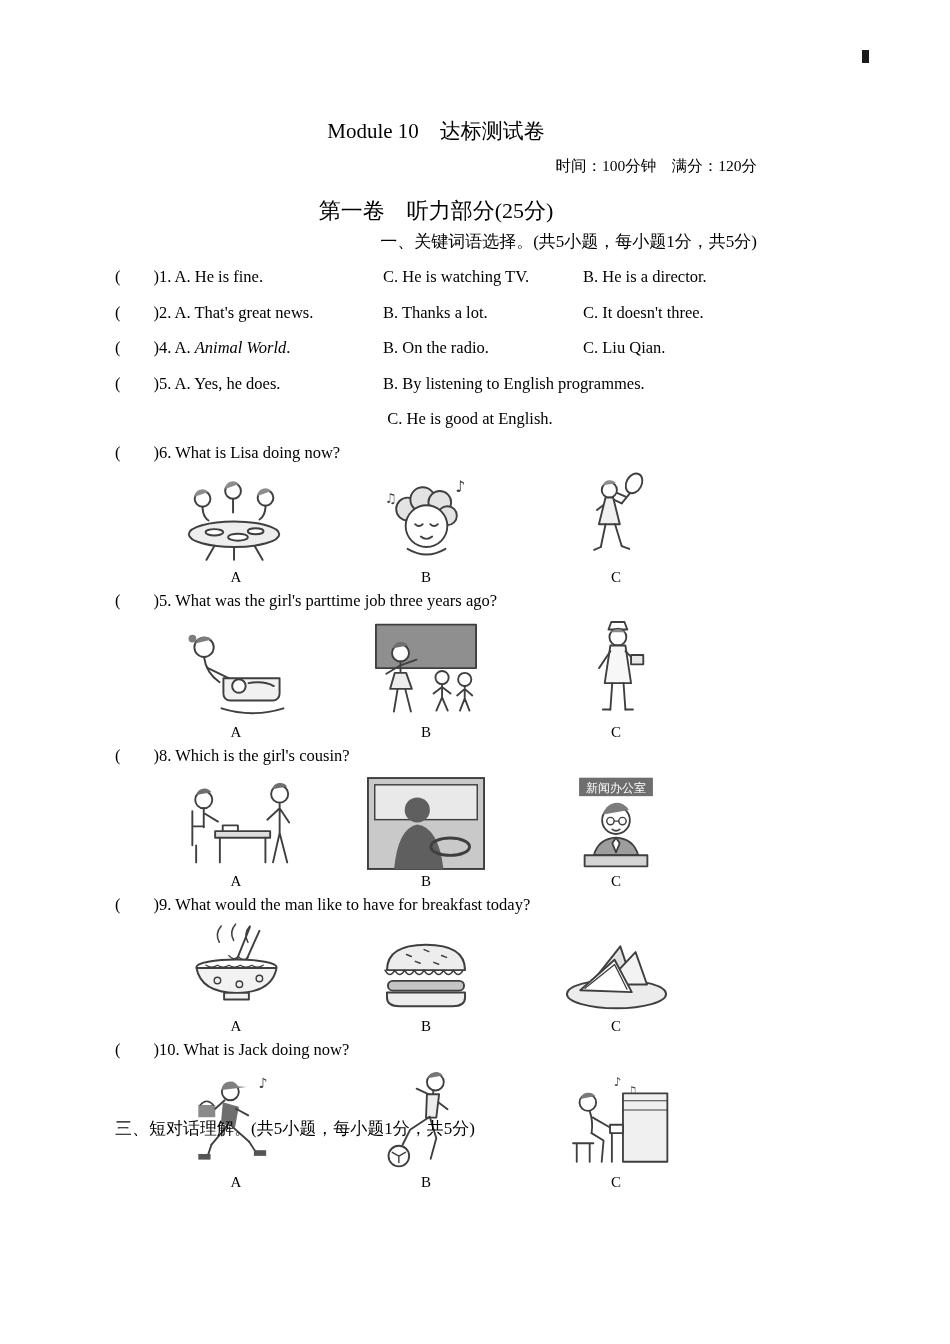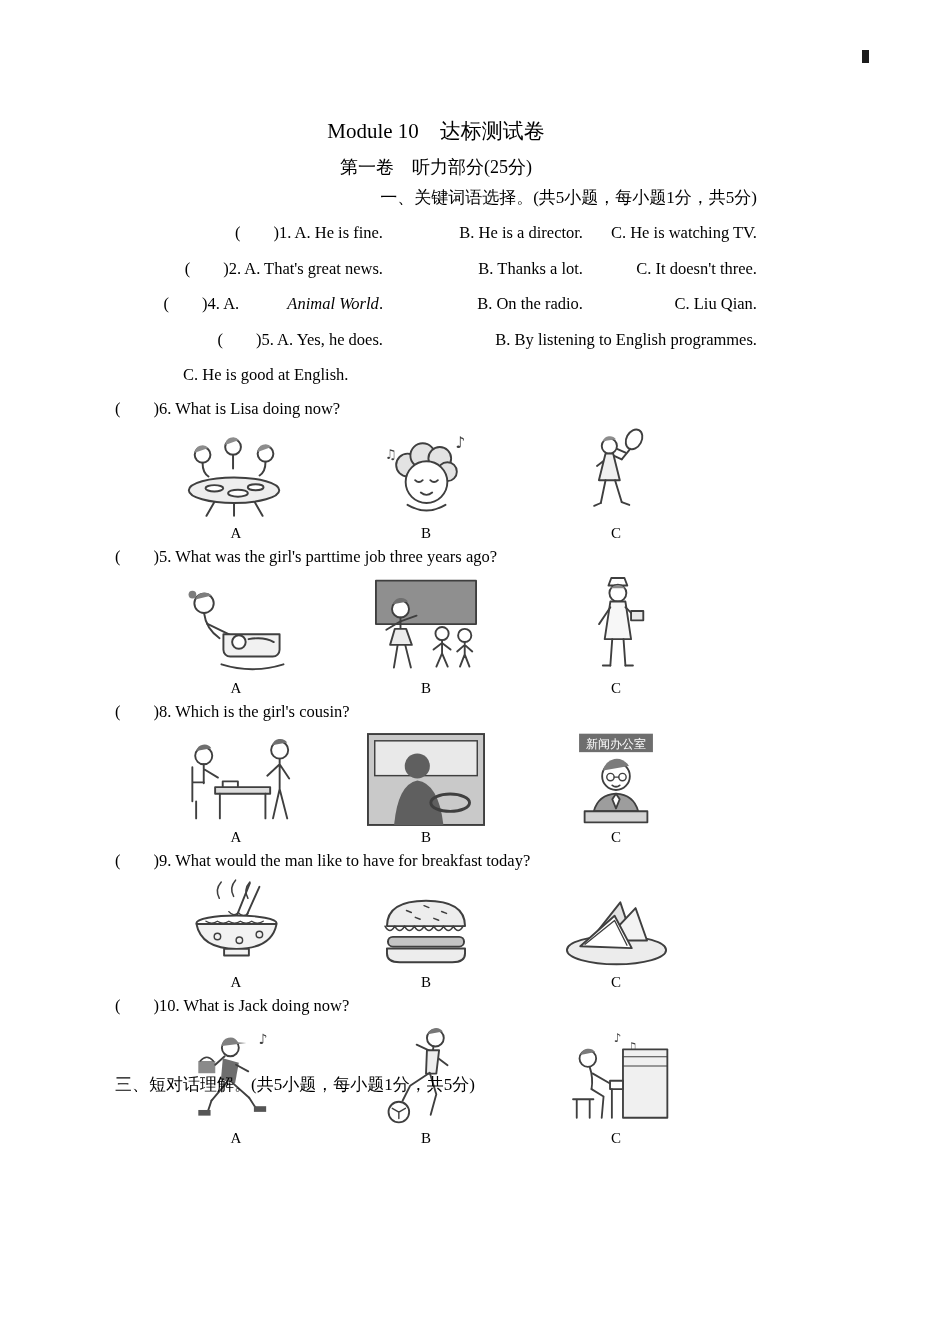--- a/index.html
+++ b/index.html
@@ -8,49 +8,50 @@
     width: 950px; height: 1344px;
     background: #ffffff; color: #000000;
     font-family: "Liberation Serif", "DejaVu Serif", serif;
     font-size: 16.5px;
     overflow: hidden;
   }
   .page { position: relative; width: 869px; height: 1344px; padding: 116px 112px 0 115px; }
   .artifact { position: absolute; right: 0; top: 50px; width: 7px; height: 13px; background: #1c1c1c; }
   .title { margin: 0; font-size: 21px; font-weight: 400; text-align: center; line-height: 30px; }
   .meta { text-align: right; font-size: 15.5px; line-height: 26px; margin-top: 7px; }
-  .part { text-align: center; font-size: 18px; line-height: 28px; margin-top: 7px; }
+  .part { text-align: center; font-size: 22px; line-height: 28px; margin-top: 18px; }
   .sec-head { font-size: 17px; line-height: 34px; text-align: right; }
-  .opt-row { display: grid; grid-template-columns: 268px 200px 1fr; line-height: 35.5px; text-align: right; }
+  .opt-row { display: grid; grid-template-columns: 268px 200px 1fr; line-height: 35.5px; }
   .opt-row .span2 { grid-column: 2 / 4; }
-  .opt-extra { padding-left: 68px; line-height: 35.5px; }
+  .opt-extra { padding-left: 68px; line-height: 35.5px; text-align: center; }
   .q-line { line-height: 32px; }
   .fig-row { display: flex; align-items: flex-end; padding-left: 26px; margin-top: 2px; position: relative; }
   .figcell { width: 190px; display: flex; flex-direction: column; align-items: center; margin: 0; }
   .figlab { font-size: 15px; line-height: 16px; margin-top: 3px; }
-  .ital { font-style: italic; margin-left: 44px; }
+  .ital { font-style: italic; }
   .sec3 { position: absolute; left: 0; top: 44px; white-space: nowrap; z-index: 5; }
   svg { display: block; }
   svg text { font-family: "DejaVu Sans", sans-serif; }
 </style>
 </head>
 <body>
 
 <div class="page">
   <div class="artifact"></div>
 
   <h1 class="title">Module 10　达标测试卷</h1>
+  <div class="meta">时间：100分钟　满分：120分</div>
   <div class="part">第一卷　听力部分(25分)</div>
 
   <div class="sec-head">一、关键词语选择。(共5小题，每小题1分，共5分)</div>
 
   <div class="opt-row">
     <span>(　　)1. A. He is fine.</span>
+    <span>C. He is watching TV.</span>
     <span>B. He is a director.</span>
-    <span>C. He is watching TV.</span>
   </div>
   <div class="opt-row">
     <span>(　　)2. A. That's great news.</span>
     <span>B. Thanks a lot.</span>
     <span>C. It doesn't three.</span>
   </div>
   <div class="opt-row">
     <span><span>(　　)4. A. </span><em class="ital">Animal World</em><span>.</span></span>
     <span>B. On the radio.</span>
     <span>C. Liu Qian.</span>

